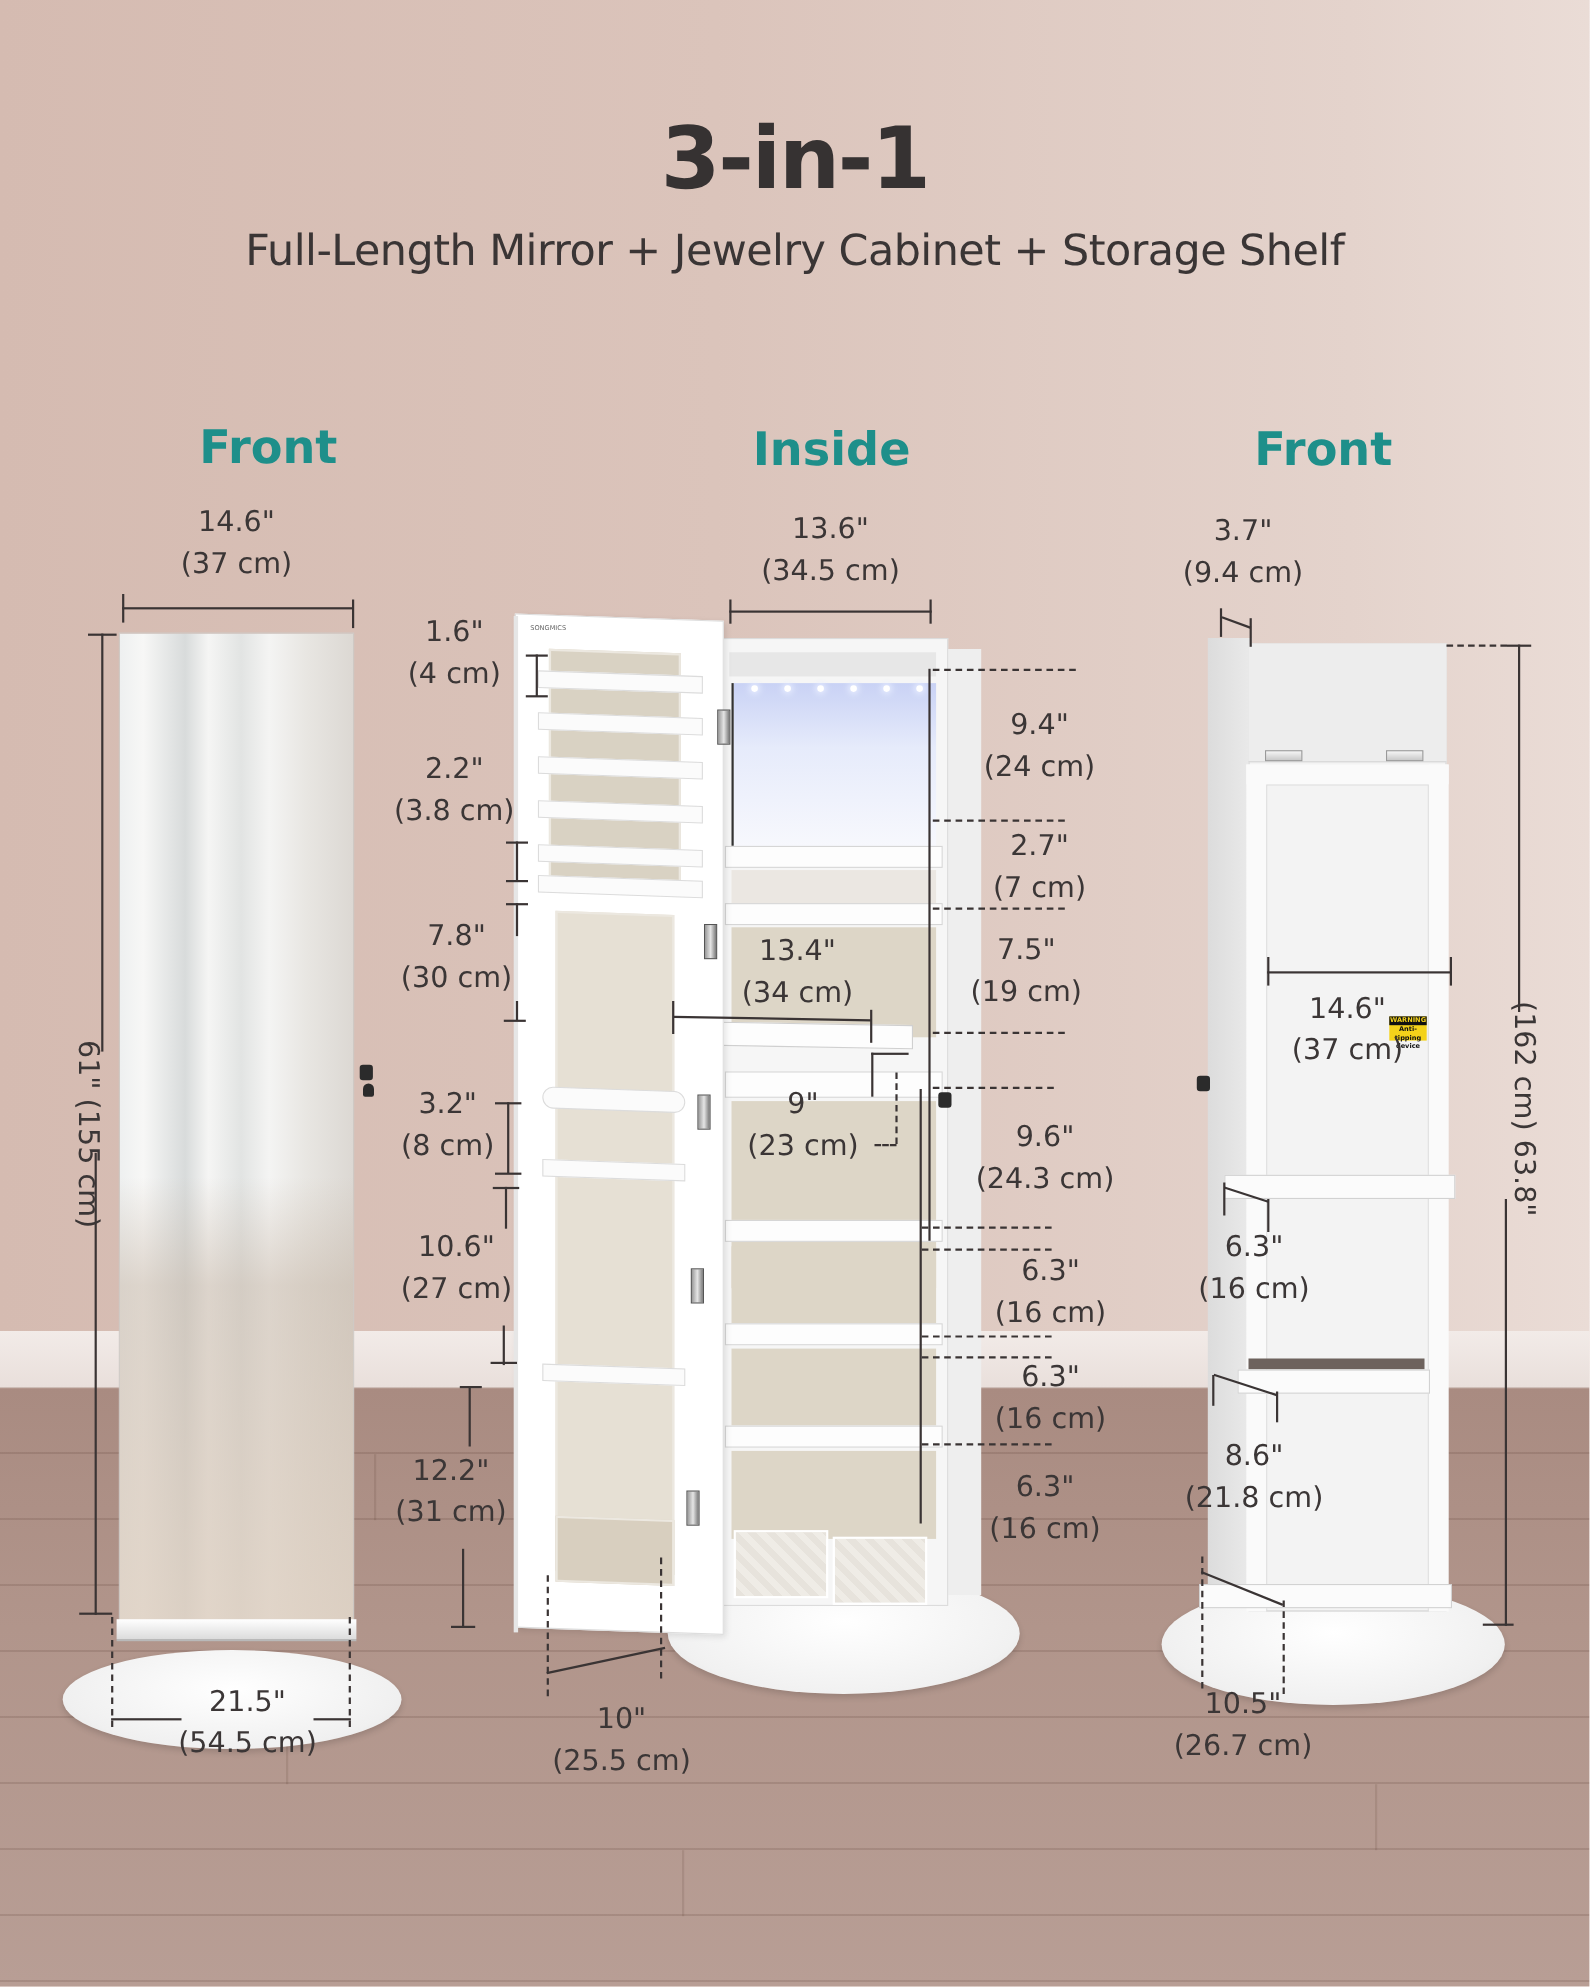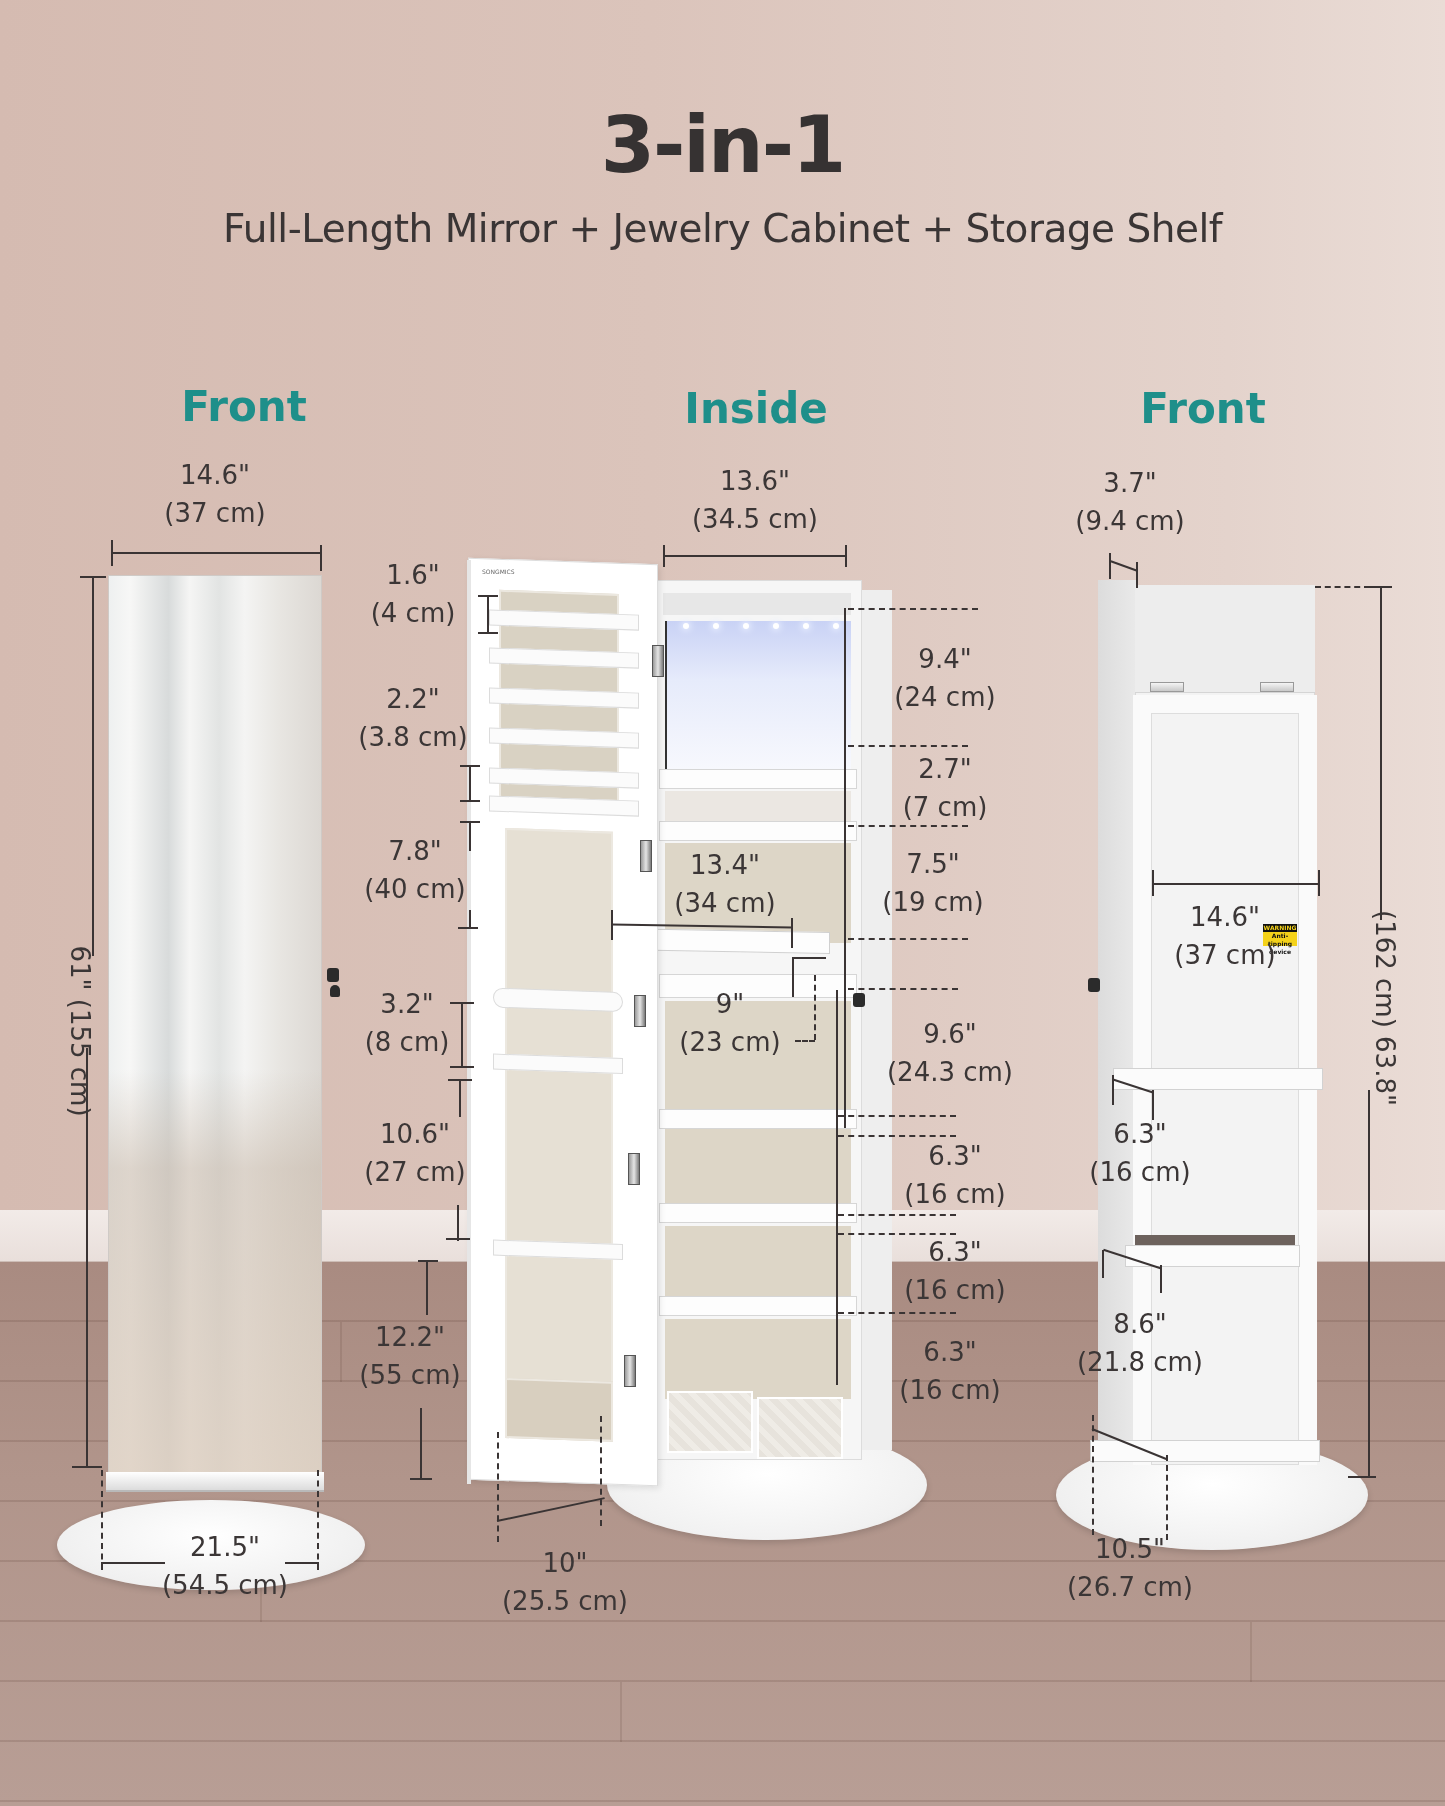--- a/index.html
+++ b/index.html
@@ -267,21 +267,21 @@
   <div class="dim" style="left:358px;top:680px;width:110px;">
     <span>2.2"</span>
     <span>(3.8 cm)</span>
   </div>
   <div class="line" style="left:460px;top:765px;width:20px;height:2px;"></div>
   <div class="line" style="left:469px;top:765px;width:2px;height:36px;"></div>
   <div class="line" style="left:460px;top:800px;width:20px;height:2px;"></div>
 
   <div class="dim" style="left:350px;top:832px;width:130px;">
     <span>7.8"</span>
-    <span>(40 cm)</span>
+    <span>(30 cm)</span>
   </div>
   <div class="line" style="left:460px;top:821px;width:20px;height:2px;"></div>
   <div class="line" style="left:469px;top:821px;width:2px;height:30px;"></div>
   <div class="line" style="left:469px;top:910px;width:2px;height:18px;"></div>
   <div class="line" style="left:458px;top:927px;width:20px;height:2px;"></div>
 
   <div class="dim" style="left:352px;top:985px;width:110px;">
     <span>3.2"</span>
     <span>(8 cm)</span>
   </div>
@@ -293,21 +293,21 @@
     <span>10.6"</span>
     <span>(27 cm)</span>
   </div>
   <div class="line" style="left:448px;top:1079px;width:24px;height:2px;"></div>
   <div class="line" style="left:459px;top:1079px;width:2px;height:38px;"></div>
   <div class="line" style="left:457px;top:1205px;width:2px;height:36px;"></div>
   <div class="line" style="left:446px;top:1238px;width:24px;height:2px;"></div>
 
   <div class="dim" style="left:345px;top:1318px;width:130px;">
     <span>12.2"</span>
-    <span>(55 cm)</span>
+    <span>(31 cm)</span>
   </div>
   <div class="line" style="left:418px;top:1260px;width:20px;height:2px;"></div>
   <div class="line" style="left:426px;top:1260px;width:2px;height:55px;"></div>
   <div class="line" style="left:420px;top:1408px;width:2px;height:72px;"></div>
   <div class="line" style="left:410px;top:1478px;width:22px;height:2px;"></div>
 
   <div class="line" style="left:844px;top:608px;width:2px;height:520px;"></div>
   <div class="dash" style="left:848px;top:608px;width:130px;"></div>
   <div class="dim" style="left:880px;top:640px;width:130px;">
     <span>9.4"</span>

